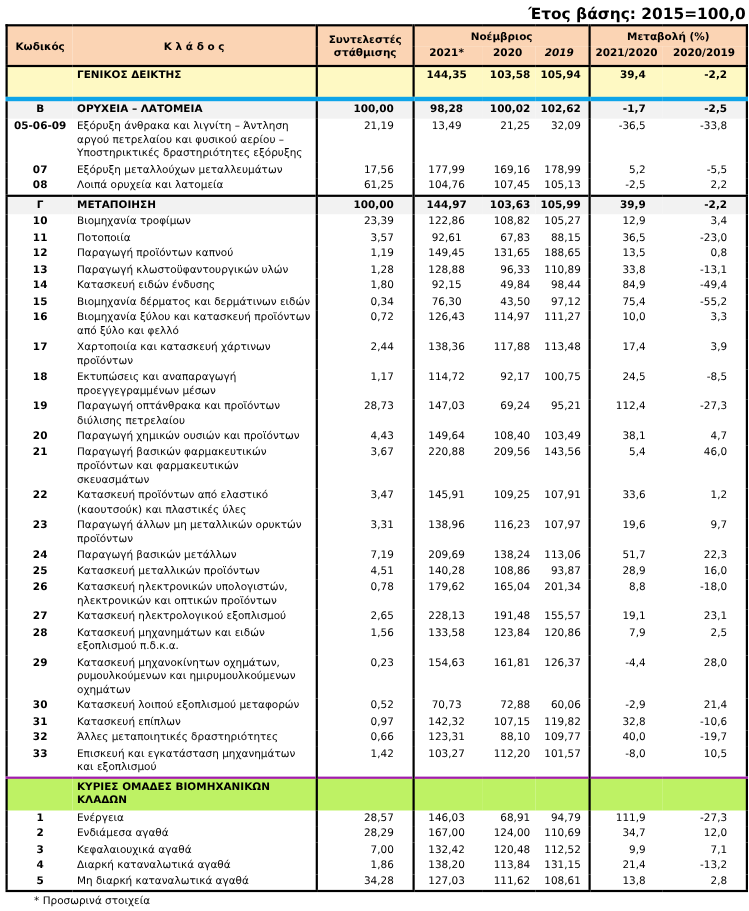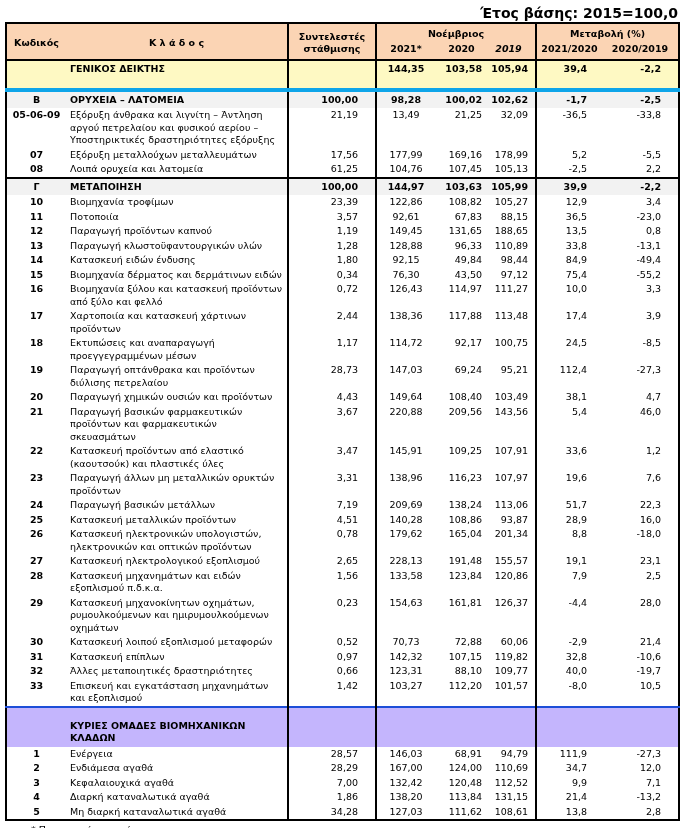--- a/index.html
+++ b/index.html
@@ -60,23 +60,23 @@
     background: #fef9c3; font-weight: bold;
     border-bottom: 4px solid #0ea5e9;
     padding-top: 2px; padding-bottom: 12px;
   }
   .row-section td {
     background: #F2F2F2; font-weight: bold;
     border-top: 2px solid #000;
     padding-top: 2px; padding-bottom: 2px;
   }
   .row-grouphead td {
-    background: #c4b5fd; font-weight: bold;
-    border-top: 2px solid #1d4ed8;
-    padding-top: 12px; padding-bottom: 2px;
+    background: #bef264; font-weight: bold;
+    border-top: 2px solid #a21caf;
+    padding-top: 2px; padding-bottom: 2px;
   }
   .idx tbody tr:last-child td { border-bottom: 2px solid #000; }
   .footnote { font-size: 9.5px; margin: 3px 0 0 26px; }
 </style>
 </head>
 <body>
 
 <div class="page">
 
 
@@ -302,21 +302,21 @@
           <td class="c-c2019">1,2</td>
         </tr>
         <tr class="row-data">
           <td class="col-code">23</td>
           <td class="col-sector">Παραγωγή άλλων μη μεταλλικών ορυκτών προϊόντων</td>
           <td class="col-weight bl">3,31</td>
           <td class="c-y2021 bl">138,96</td>
           <td class="c-y2020">116,23</td>
           <td class="c-y2019">107,97</td>
           <td class="c-c2120 bl">19,6</td>
-          <td class="c-c2019">7,6</td>
+          <td class="c-c2019">9,7</td>
         </tr>
         <tr class="row-data">
           <td class="col-code">24</td>
           <td class="col-sector">Παραγωγή βασικών μετάλλων</td>
           <td class="col-weight bl">7,19</td>
           <td class="c-y2021 bl">209,69</td>
           <td class="c-y2020">138,24</td>
           <td class="c-y2019">113,06</td>
           <td class="c-c2120 bl">51,7</td>
           <td class="c-c2019">22,3</td>

